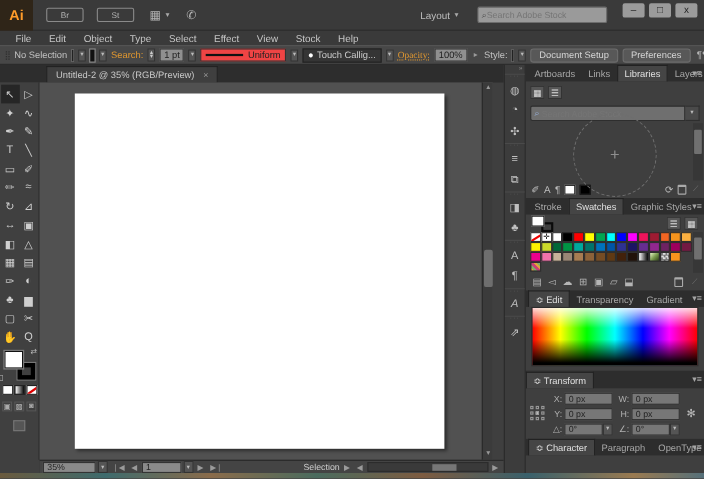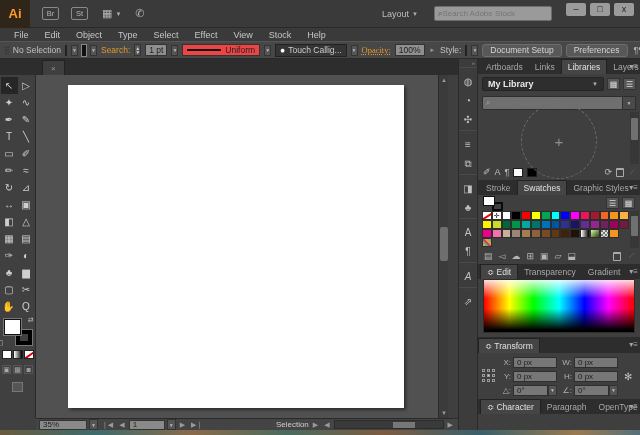--- a/index.html
+++ b/index.html
@@ -2,21 +2,21 @@
 <html><head>
 <meta charset="utf-8">
 <style>
   * { margin:0; padding:0; box-sizing:border-box; }
   html,body { width:640px; height:435px; overflow:hidden; }
   body { font-family:"Liberation Sans", sans-serif; font-size:9px; color:#c9c9c9; background:#3f3f3f; position:relative; -webkit-font-smoothing:antialiased; }
 
   
   #titlebar { position:absolute; left:0; top:0; width:640px; height:28px; background:#3a3a3a; border-bottom:1px solid #2a2a2a; display:flex; align-items:center; }
   .ai-logo { width:30px; height:28px; background:#2f2518; color:#ff9c2a; font-weight:bold; font-size:13px; display:flex; align-items:center; justify-content:center; }
-  .tb-badge { margin-left:12px; width:17px; height:13px; border:1px solid #8a8a8a; color:#b5b5b5; font-size:7.5px; display:flex; align-items:center; justify-content:center; border-radius:2px; }
+  .tb-badge { margin-left:12px; width:34px; height:13px; border:1px solid #8a8a8a; color:#b5b5b5; font-size:7.5px; display:flex; align-items:center; justify-content:center; border-radius:2px; }
   .tb-icon { margin-left:14px; color:#b5b5b5; font-size:11px; display:flex; align-items:center; }
   .caret { font-size:6px; color:#aaa; margin-left:3px; }
   .layout-chip { margin-left:auto; color:#bdbdbd; display:flex; align-items:center; padding:2px 6px; }
   .stock-search { width:118px; height:15px; background:#9a9a9a; border:1px solid #6d6d6d; border-radius:2px; display:flex; align-items:center; margin-left:10px; padding:0 3px; }
   .stock-search input { border:0; background:transparent; width:100%; font-size:8px; color:#3c3c3c; font-family:"Liberation Sans",sans-serif; outline:none; }
   .winbtns { display:flex; gap:4px; margin:0 6px 8px 14px; }
   .winbtn { width:20px; height:13px; background:#9b9b9b; color:#222; font-size:9px; line-height:12px; text-align:center; border-radius:2px; }
 
   
   #menubar { position:absolute; left:0; top:28px; width:640px; height:13px; background:#3a3a3a; display:flex; align-items:center; padding-left:6px; }
@@ -230,20 +230,21 @@
   <span class="cb-btn">Preferences</span>
   <span class="tb-icon" style="margin-left:2px;">
       <span style="font-size:9px;">¶¶</span>
     </span>
   <span class="spacer"></span>
 
 </div>
 
 <div id="tabstrip">
   <div class="doc-tab">
+    <span>Untitled-2 @ 35% (RGB/Preview)</span>
     <span class="doc-close">×</span>
   </div>
 </div>
 
 <div id="toolbar">
   <div id="tools">
       <div class="tool active">↖</div>
       <div class="tool">▷</div>
       <div class="tool">✦</div>
       <div class="tool">∿</div>
@@ -352,24 +353,20 @@
 
   <div class="tabsbar" id="toptabs">
       <span class="ptab">Artboards</span>
       <span class="ptab">Links</span>
       <span class="ptab active">Libraries</span>
       <span class="ptab">Layers</span>
       <span class="panel-menu">▾≡</span>
     </div>
 
   <div class="lib-row">
-    <div class="lib-dd">
-      <span>My Library</span>
-      <span class="caret">▼</span>
-    </div>
     <div class="viewbtn">▦</div>
     <div class="viewbtn">☰</div>
   </div>
 
   <div class="search-row">
     <div class="lib-search">
       <span style="color:#9ab4dd;font-size:8px;">⌕</span>
       <input placeholder="Search Adobe Stock" style="">
     </div>
     <div class="search-dd">▼</div>

